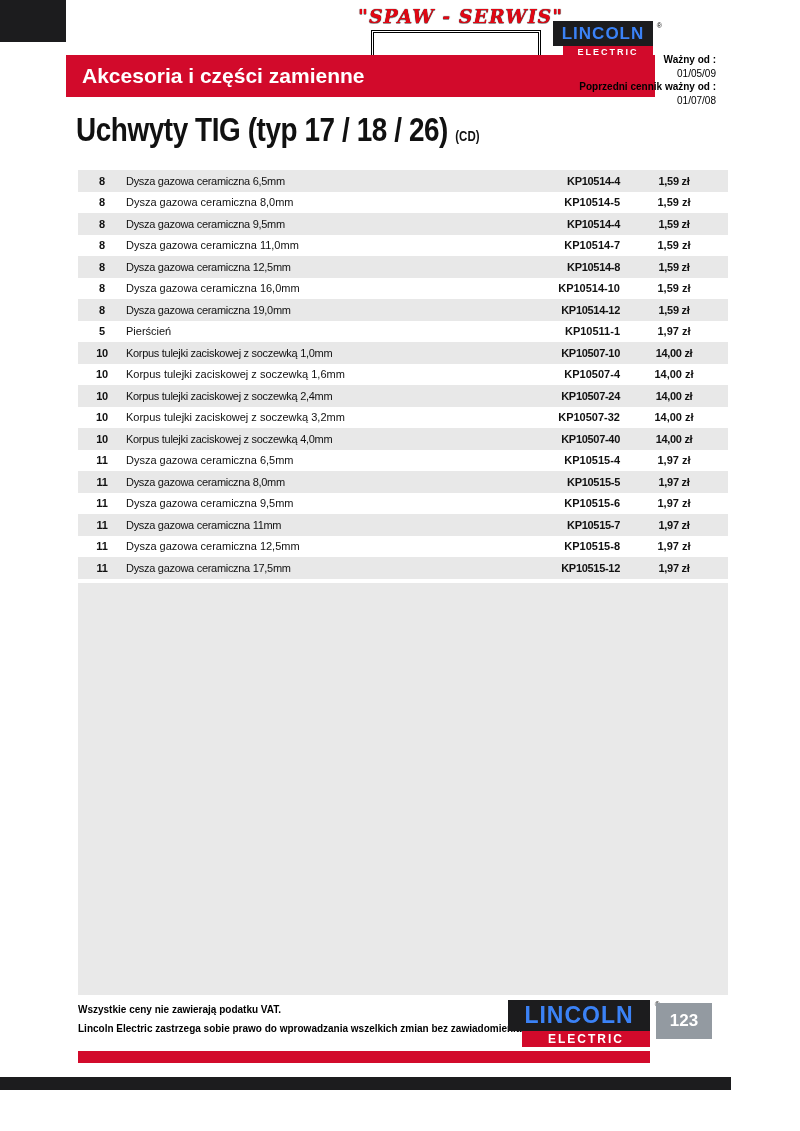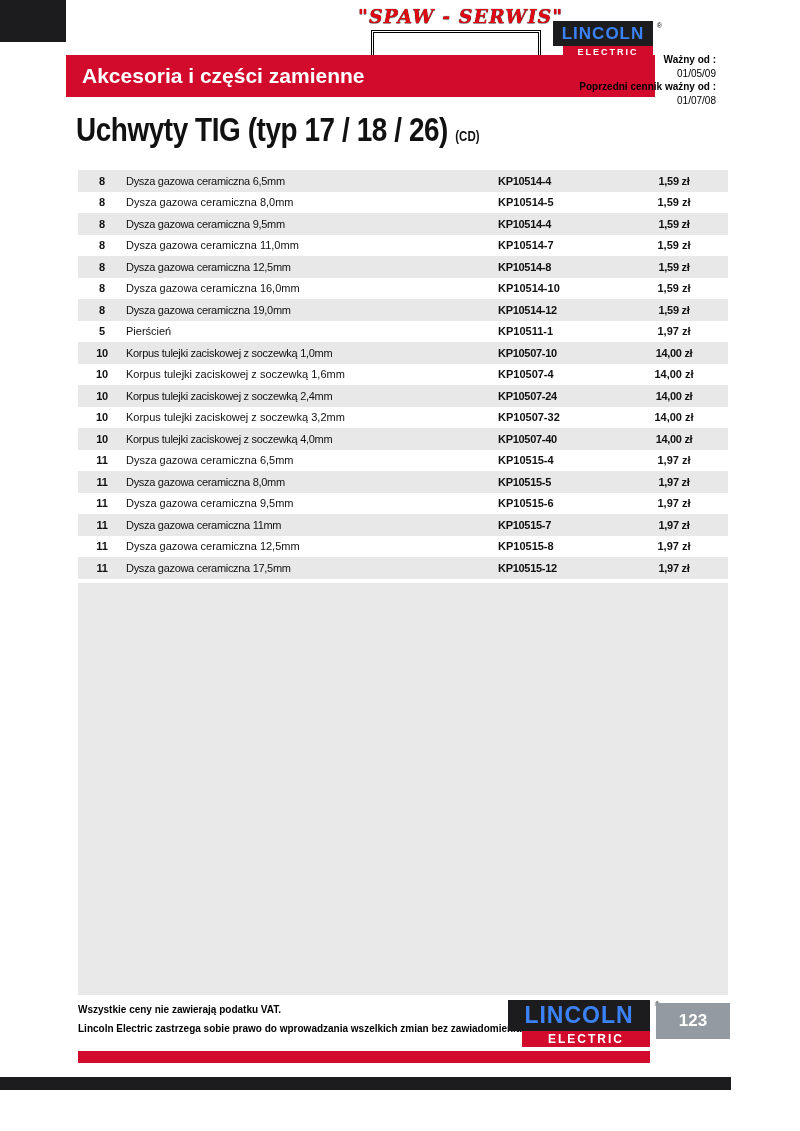--- a/index.html
+++ b/index.html
@@ -128,21 +128,21 @@
     height: 21.5px;
     padding: 0;
     vertical-align: middle;
     font-size: 11px;
     color: #111;
   }
   .row-gray { background: var(--row-gray); }
   .row-gray td { letter-spacing: -0.3px; }
   .col-ref   { width: 48px;  text-align: center; font-weight: bold; }
   .col-desc  { text-align: left; padding-left: 2px; font-size: 11.5px; }
-  .col-part  { width: 122px; text-align: left; font-weight: bold; }
+  .col-part  { width: 122px; text-align: right; font-weight: bold; }
   .col-price { width: 108px; text-align: center; font-weight: bold; padding-right: 16px; }
 
   
   .placeholder-area {
     position: absolute; left: 78px; top: 583px;
     width: 650px; height: 412px;
     background: var(--placeholder-gray);
   }
 
   
@@ -150,21 +150,21 @@
     position: absolute; left: 78px; top: 1004px;
     font-size: 10px;
     font-weight: bold;
     color: #000;
     line-height: 12px;
   }
   .footer-notes .note { margin-bottom: 7px; white-space: nowrap; }
 
   .page-number-box {
     position: absolute; left: 656px; top: 1003px;
-    width: 74px; height: 36px;
+    width: 56px; height: 36px;
     background: var(--page-gray);
     color: #fff;
     font-size: 17px;
     font-weight: bold;
     display: flex; align-items: center; justify-content: center;
   }
 
   .footer-red-bar {
     position: absolute; left: 78px; top: 1051px;
     width: 572px; height: 12px;

